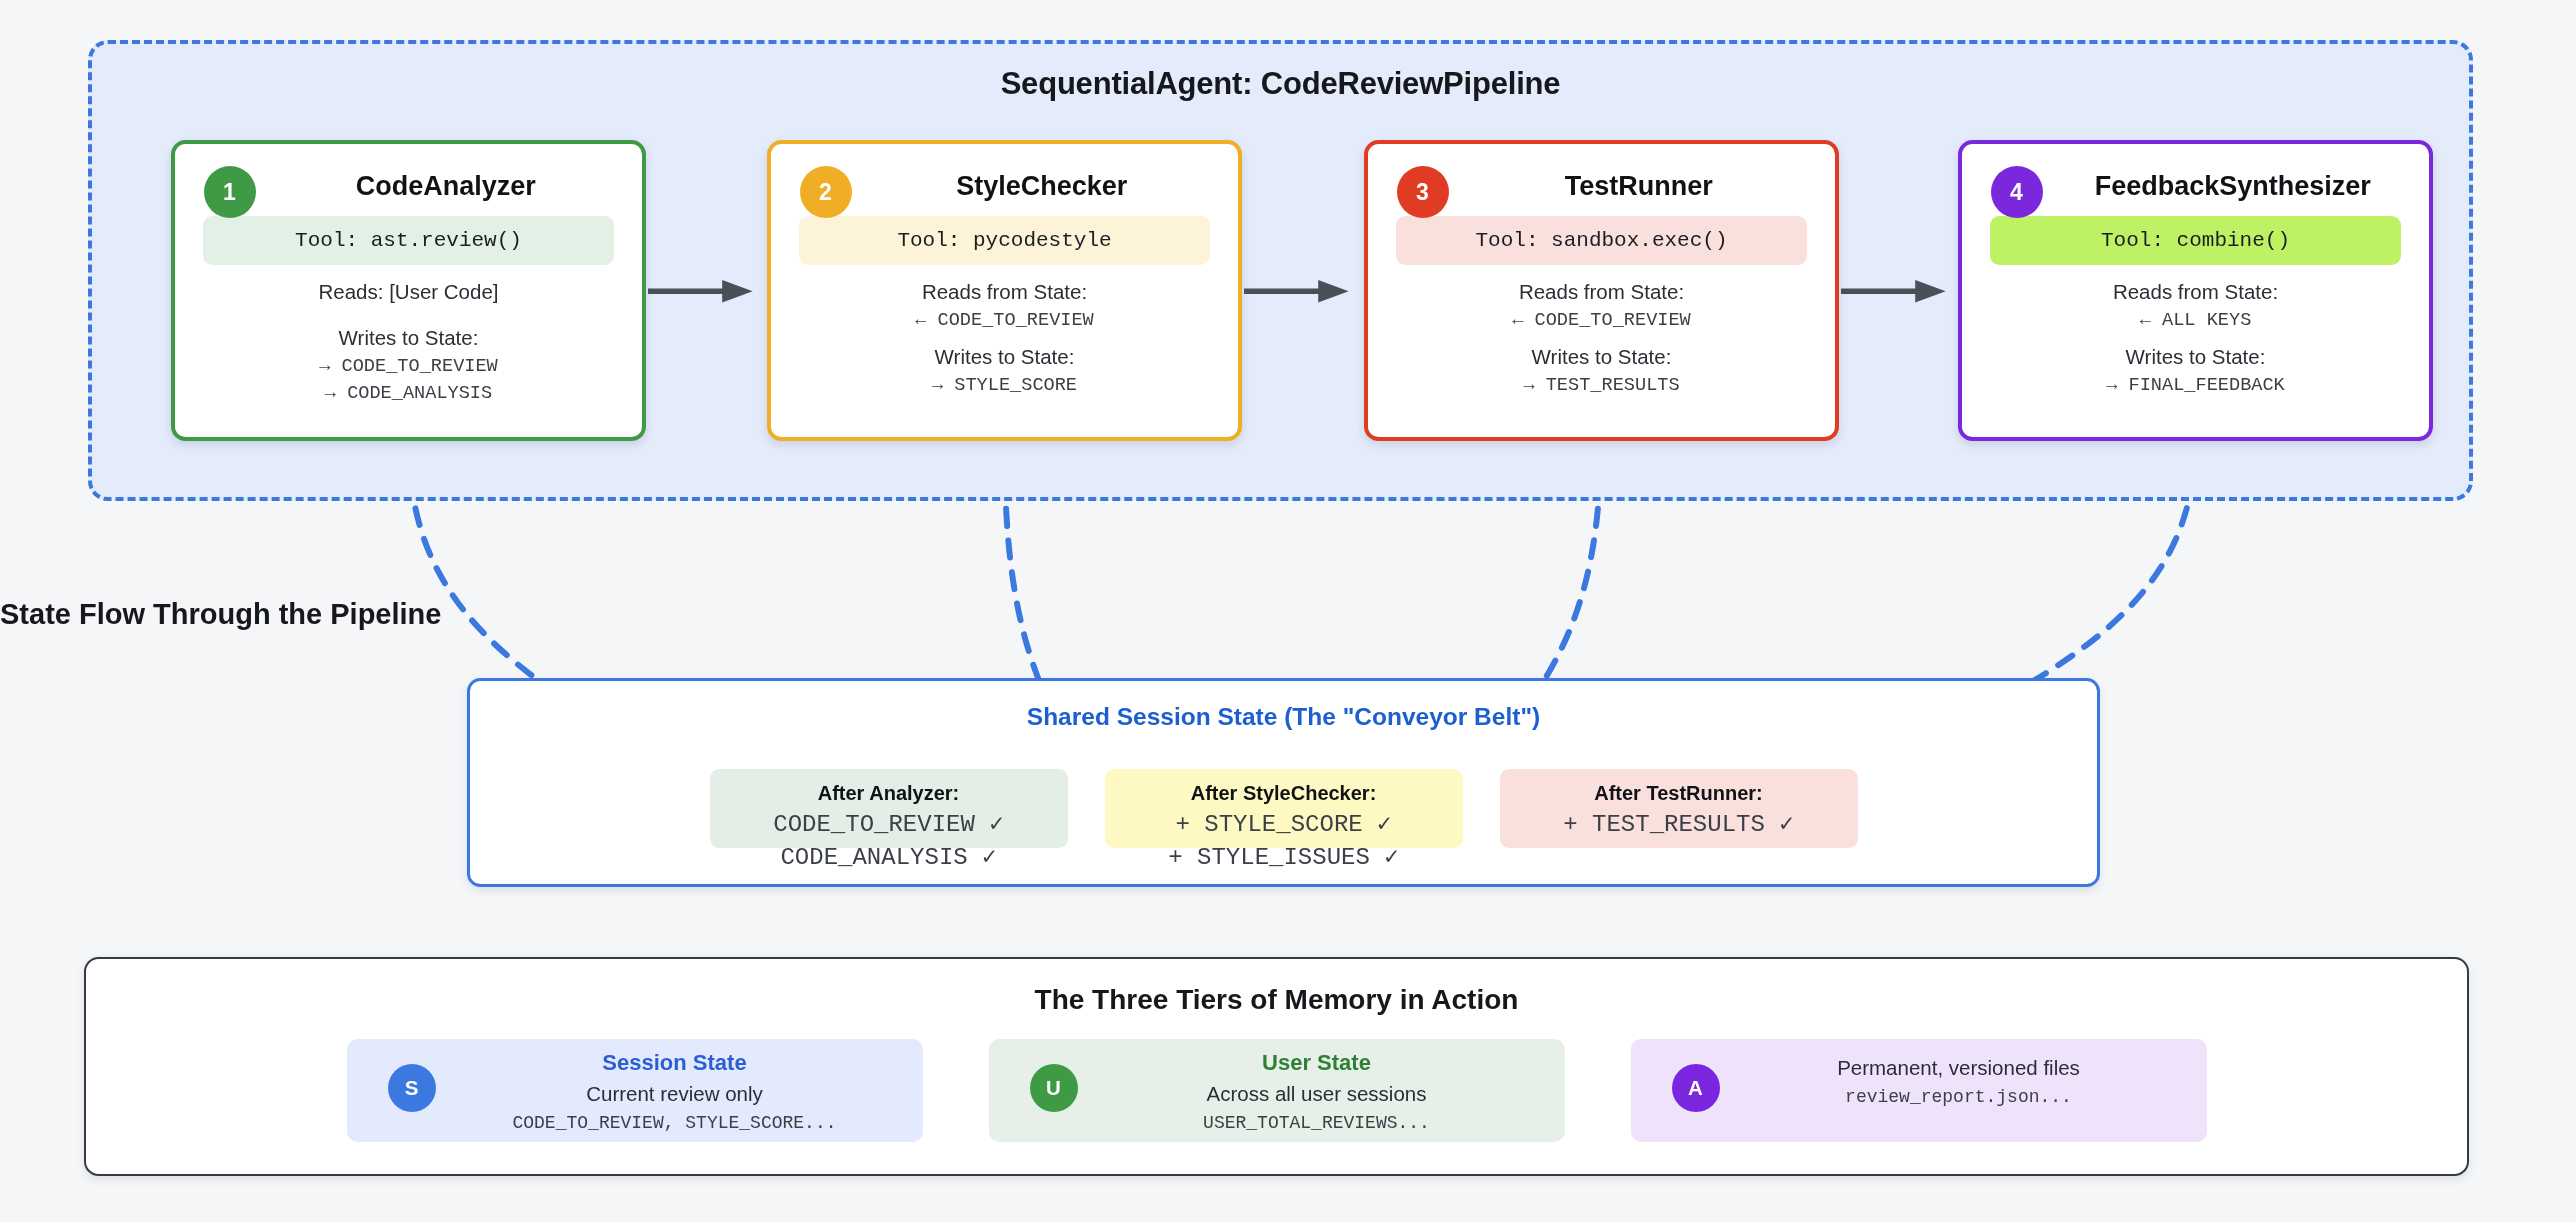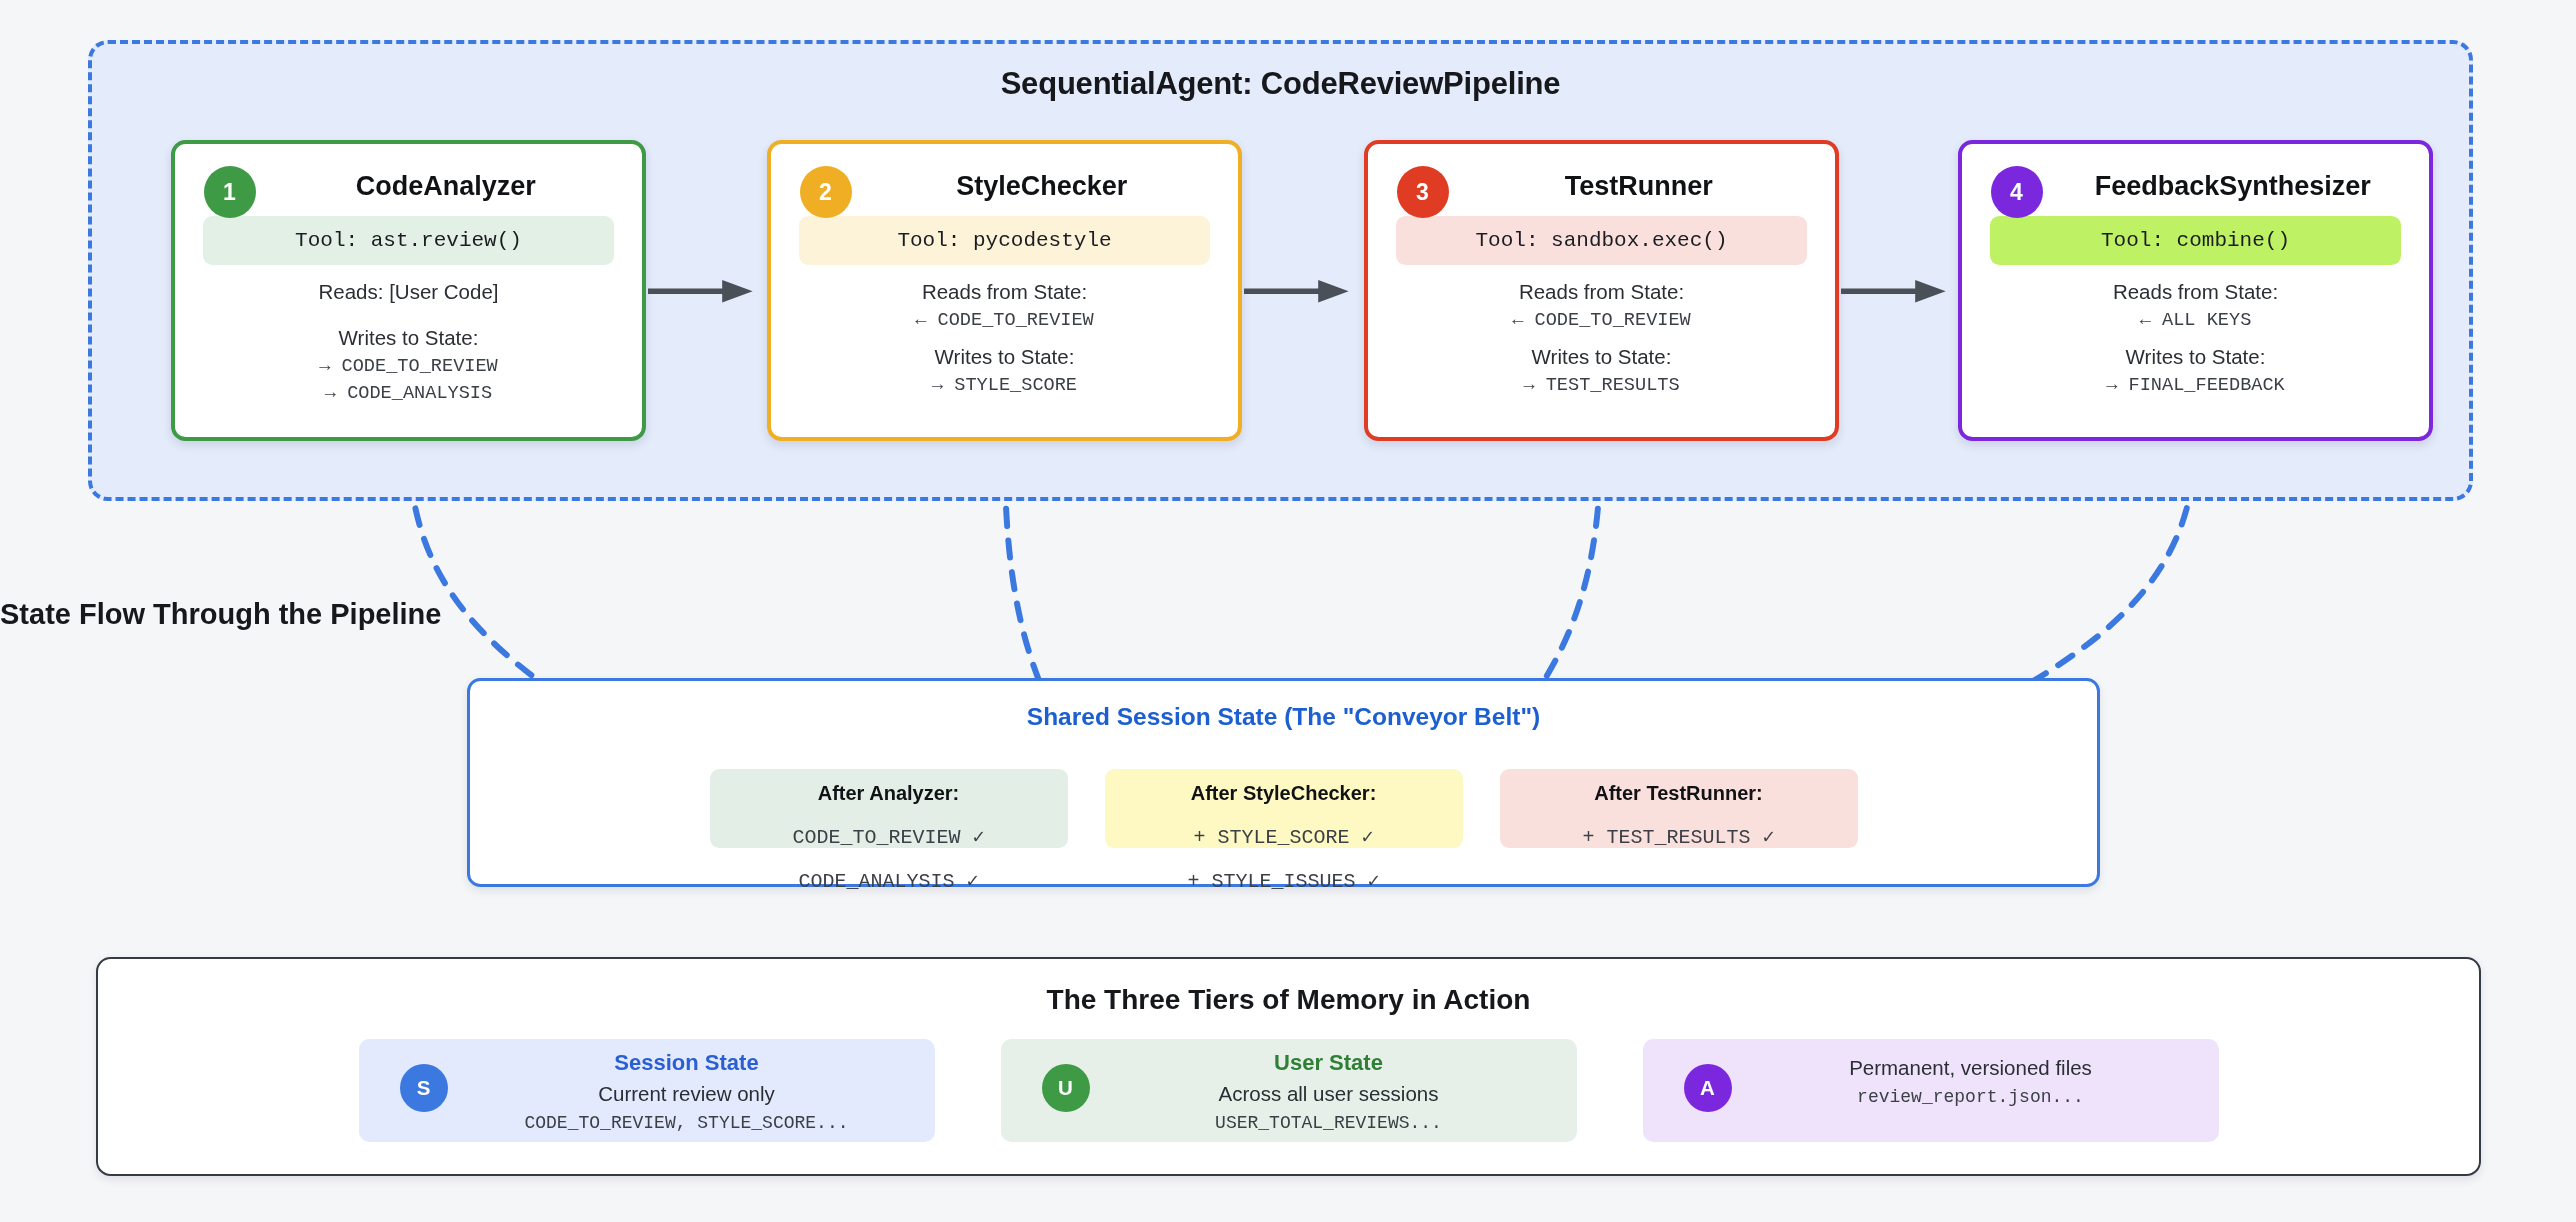--- a/index.html
+++ b/index.html
@@ -123,26 +123,26 @@
   .state-box.green{background:#e3eee6;}
   .state-box.yellow{background:#fef9c3;}
   .state-box.red{background:#fae0dc;}
   .state-box.purple{background:#ece0fa;}
   .state-title{
     text-align:center;font-size:20px;font-weight:bold;color:#101216;
   }
   .state-key{
     text-align:center;
     font-family:"Liberation Mono", monospace;
-    font-size:20px;color:#3b3f46;margin-top:19px;
+    font-size:24px;color:#3b3f46;margin-top:4px;
   }
 
   
   #memory-panel{
-    position:absolute;left:96px;top:957px;width:2385px;height:219px;
+    position:absolute;left:84px;top:957px;width:2385px;height:219px;
     background:#ffffff;
     border:2.7px solid #353b45;
     border-radius:14.6px;
     box-sizing:border-box;
     box-shadow:0 3.3px 8px rgba(25,35,60,.10);
   }
   #memory-title{
     position:absolute;left:0;right:0;top:25px;
     text-align:center;
     font-size:28px;font-weight:bold;color:#16181c;

